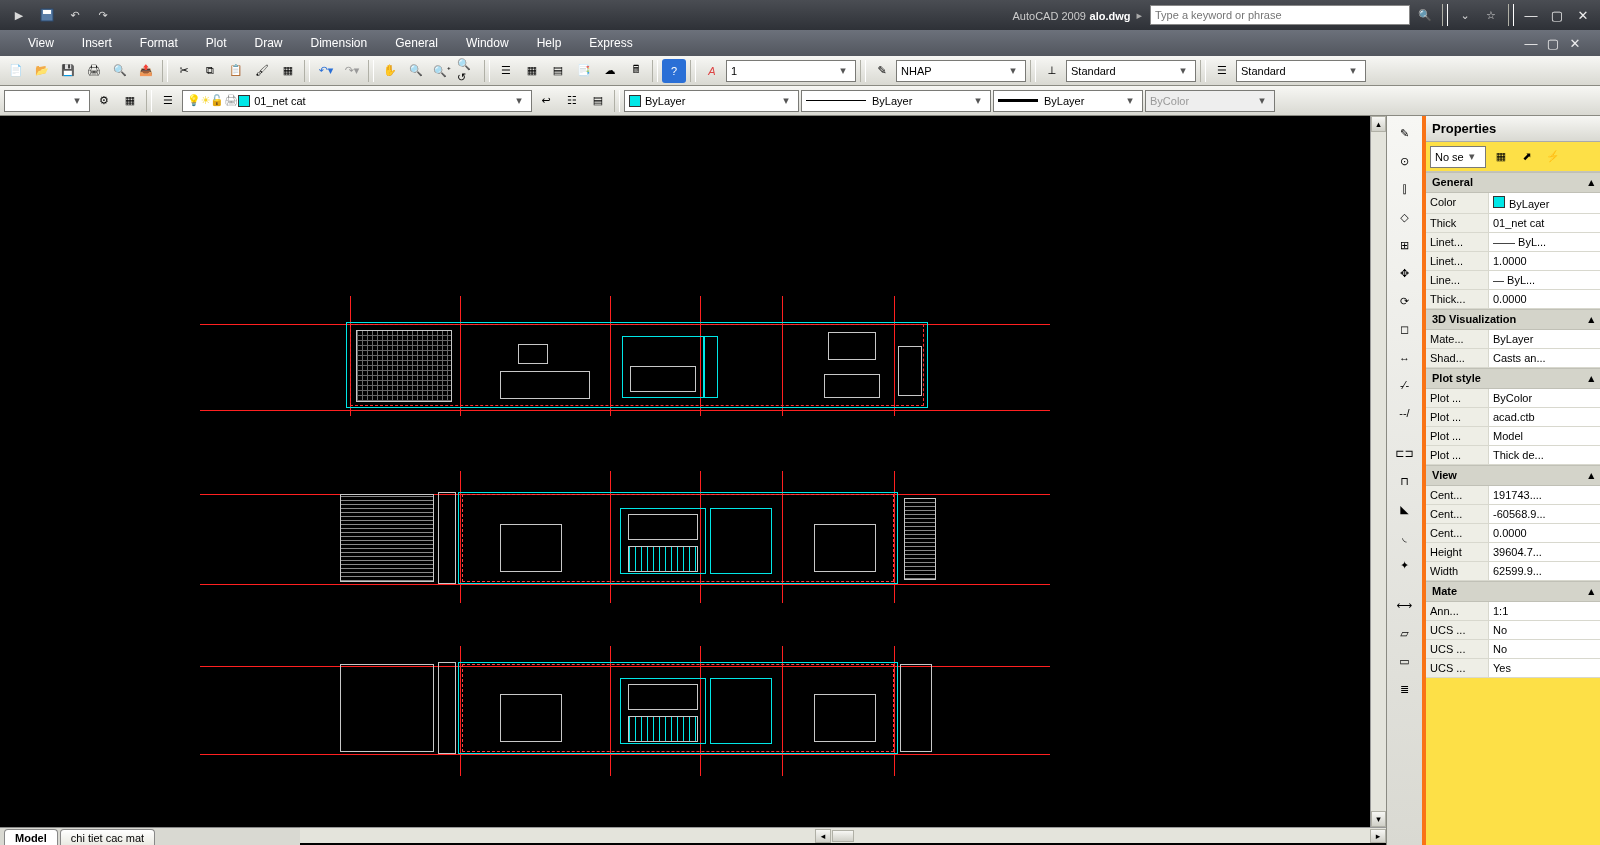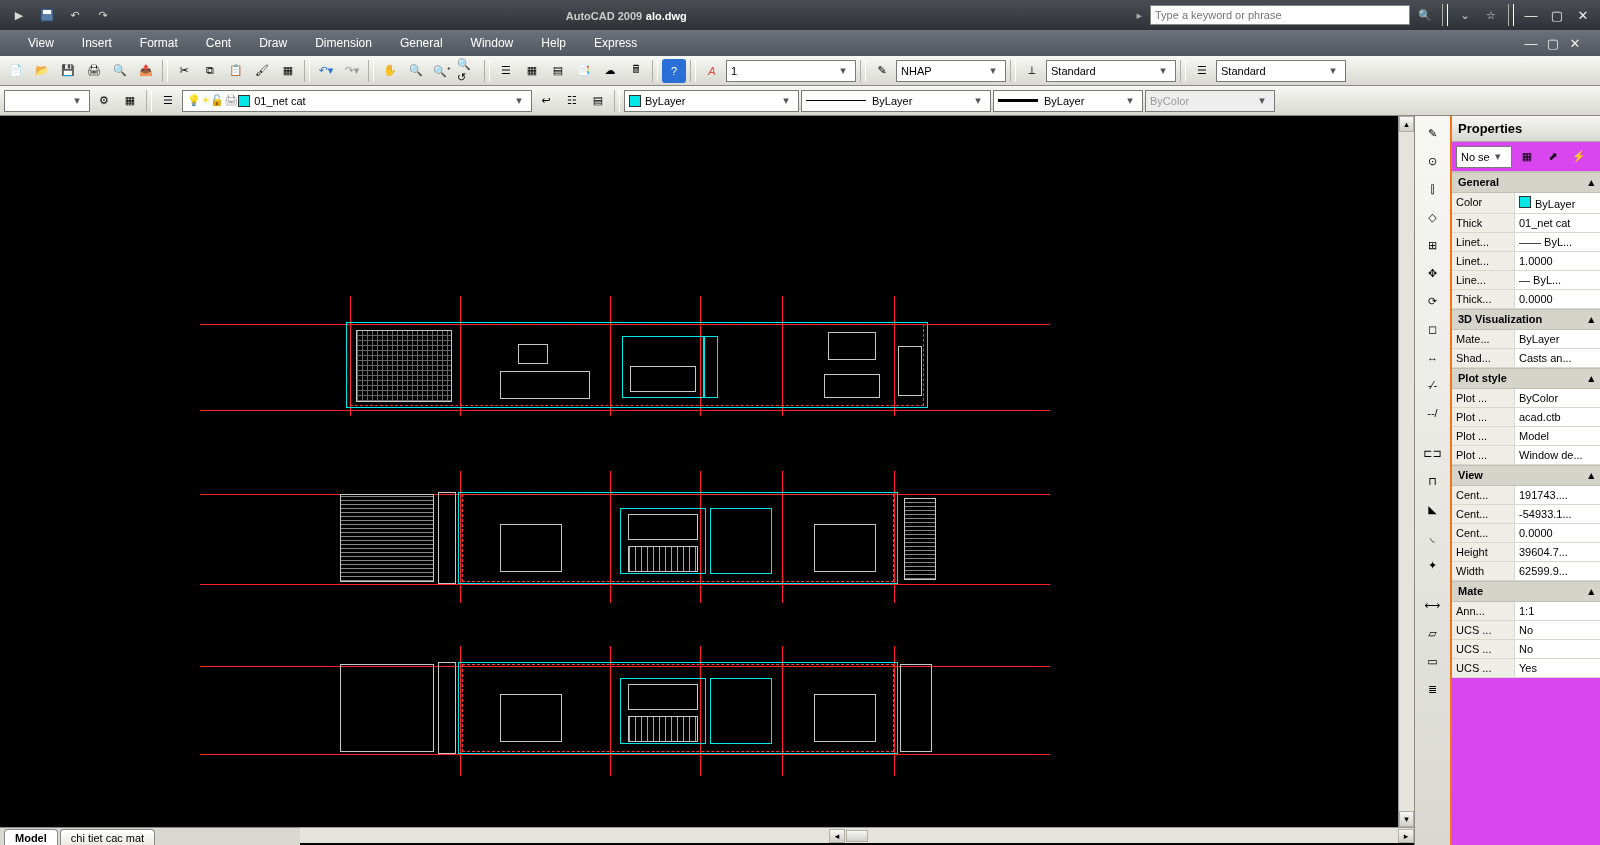--- a/index.html
+++ b/index.html
@@ -1,20 +1,20 @@
 <!DOCTYPE html>
 <html><head>
 <meta charset="utf-8">
 <style>
 * { box-sizing: border-box; margin: 0; padding: 0; font-family: Tahoma, Arial, sans-serif; font-size: 11px; }
 body { background: #5a5e65; width: 1600px; height: 845px; overflow: hidden; }
 
 .titlebar { height: 30px; background: linear-gradient(#4a4d53, #2e3137); display: flex; align-items: center; color: #ccc; }
 .titlebar .tb-left { display: flex; gap: 6px; padding: 0 8px; }
-.titlebar .tb-title { flex: 1; text-align: center; font-size: 13px; font-weight: bold; }
+.titlebar .tb-title { flex: 1; text-align: right; font-size: 13px; }
 .titlebar .tb-title b { color: #fff; }
 .titlebar .tb-right { display: flex; align-items: center; gap: 4px; padding: 0 6px; }
 .titlebar input { width: 260px; height: 20px; background: #fff; border: 1px solid #888; padding: 0 4px; }
 .winbtn { width: 22px; height: 18px; display: flex; align-items: center; justify-content: center; color: #eee; font-size: 13px; cursor: pointer; }
 .iconbtn { width: 22px; height: 20px; display: flex; align-items: center; justify-content: center; color: #d8d8d8; cursor: pointer; }
 
 .menubar { height: 26px; background: linear-gradient(#6c717b, #52565e); display: flex; align-items: center; padding: 0 14px; color: #fff; }
 .menubar .mi { padding: 4px 14px; font-size: 12px; cursor: pointer; }
 .menubar .spacer { flex: 1; }
 
@@ -35,21 +35,21 @@
 .hscroll { height: 16px; background: #e4e4dc; display: flex; align-items: center; border-top: 1px solid #999; }
 .hscroll .sbtn { width: 16px; height: 14px; }
 .hscroll .strack { flex: 1; height: 14px; }
 .layout-tabs { height: 18px; background: #d9d9d2; display: flex; align-items: flex-end; border-top: 1px solid #888; padding-left: 4px; }
 .ltab { padding: 2px 10px 1px; background: linear-gradient(#fff,#eaeae2); border: 1px solid #888; border-bottom: none; border-radius: 4px 4px 0 0; font-size: 11px; cursor: pointer; margin-right: 2px; }
 .ltab.active { background: #fff; font-weight: bold; }
 
 .sidetools { width: 36px; background: linear-gradient(#f7f7f4, #d9d9d2); border-left: 1px solid #8a8a82; display: flex; flex-direction: column; align-items: center; padding: 4px 0; gap: 2px; }
 .sidetools .tbtn { width: 28px; height: 26px; }
 
-.prop-panel { width: 150px; background: #d946ef; border-left: 2px solid #f97316; display: flex; flex-direction: column; }
+.prop-panel { width: 178px; background: #fde047; border-left: 4px solid #f97316; display: flex; flex-direction: column; }
 .prop-header { height: 26px; background: linear-gradient(#f7f7f4, #d9d9d2); border-bottom: 1px solid #aaa; display: flex; align-items: center; padding: 0 6px; font-size: 13px; font-weight: bold; }
 .prop-sel { height: 30px; display: flex; align-items: center; gap: 4px; padding: 0 4px; border-bottom: 1px solid #c4c4ba; }
 .prop-sel .combo { width: 56px; font-size: 10px; }
 .prop-body { flex: 1; overflow-y: auto; }
 .pgroup-h { background: #d4d4ca; padding: 3px 6px; font-weight: bold; display: flex; justify-content: space-between; border-top: 1px solid #c0c0b6; border-bottom: 1px solid #c0c0b6; cursor: pointer; }
 .prow { display: flex; border-bottom: 1px solid #d8d8ce; }
 .prow .pk { width: 62px; padding: 3px 4px; background: #eeeee6; font-size: 11px; overflow: hidden; white-space: nowrap; text-overflow: ellipsis; }
 .prow .pv { flex: 1; padding: 3px 4px; background: #fff; font-size: 11px; overflow: hidden; white-space: nowrap; text-overflow: ellipsis; border-left: 1px solid #d8d8ce; }
 
 
@@ -94,21 +94,21 @@
     <div class="winbtn">—</div>
     <div class="winbtn">▢</div>
     <div class="winbtn">✕</div>
   </div>
 </div>
 
 <div class="menubar">
   <div class="mi">View</div>
   <div class="mi">Insert</div>
   <div class="mi">Format</div>
-  <div class="mi">Cent</div>
+  <div class="mi">Plot</div>
   <div class="mi">Draw</div>
   <div class="mi">Dimension</div>
   <div class="mi">General</div>
   <div class="mi">Window</div>
   <div class="mi">Help</div>
   <div class="mi">Express</div>
   <div class="spacer"></div>
   <div class="winbtn">—</div>
   <div class="winbtn">▢</div>
   <div class="winbtn">✕</div>
@@ -146,21 +146,21 @@
   <div class="tbtn" style="background:#2a6fd6;color:#fff;border-radius:3px">?</div>
   <div class="sep"></div>
   <div class="tbtn" style="color:#d44;font-style:italic">A</div>
   <div class="combo" style="width:130px">
       <span>1</span>
       <span style="flex:1"></span>
       <span class="cb-arrow">▾</span>
     </div>
   <div class="sep"></div>
   <div class="tbtn">✎</div>
-  <div class="combo" style="width:110px">
+  <div class="combo" style="width:130px">
       <span>NHAP</span>
       <span style="flex:1"></span>
       <span class="cb-arrow">▾</span>
     </div>
   <div class="sep"></div>
   <div class="tbtn">⟂</div>
   <div class="combo" style="width:130px">
       <span>Standard</span>
       <span style="flex:1"></span>
       <span class="cb-arrow">▾</span>
@@ -398,33 +398,33 @@
         <div class="prow">
           <div class="pk">Plot ...</div>
           <div class="pv">acad.ctb</div>
         </div>
         <div class="prow">
           <div class="pk">Plot ...</div>
           <div class="pv">Model</div>
         </div>
         <div class="prow">
           <div class="pk">Plot ...</div>
-          <div class="pv">Window de...</div>
+          <div class="pv">Thick de...</div>
         </div>
         <div class="pgroup-h">
           <span>View</span>
           <span>▴</span>
         </div>
         <div class="prow">
           <div class="pk">Cent...</div>
           <div class="pv">191743....</div>
         </div>
         <div class="prow">
           <div class="pk">Cent...</div>
-          <div class="pv">-54933.1...</div>
+          <div class="pv">-60568.9...</div>
         </div>
         <div class="prow">
           <div class="pk">Cent...</div>
           <div class="pv">0.0000</div>
         </div>
         <div class="prow">
           <div class="pk">Height</div>
           <div class="pv">39604.7...</div>
         </div>
         <div class="prow">

